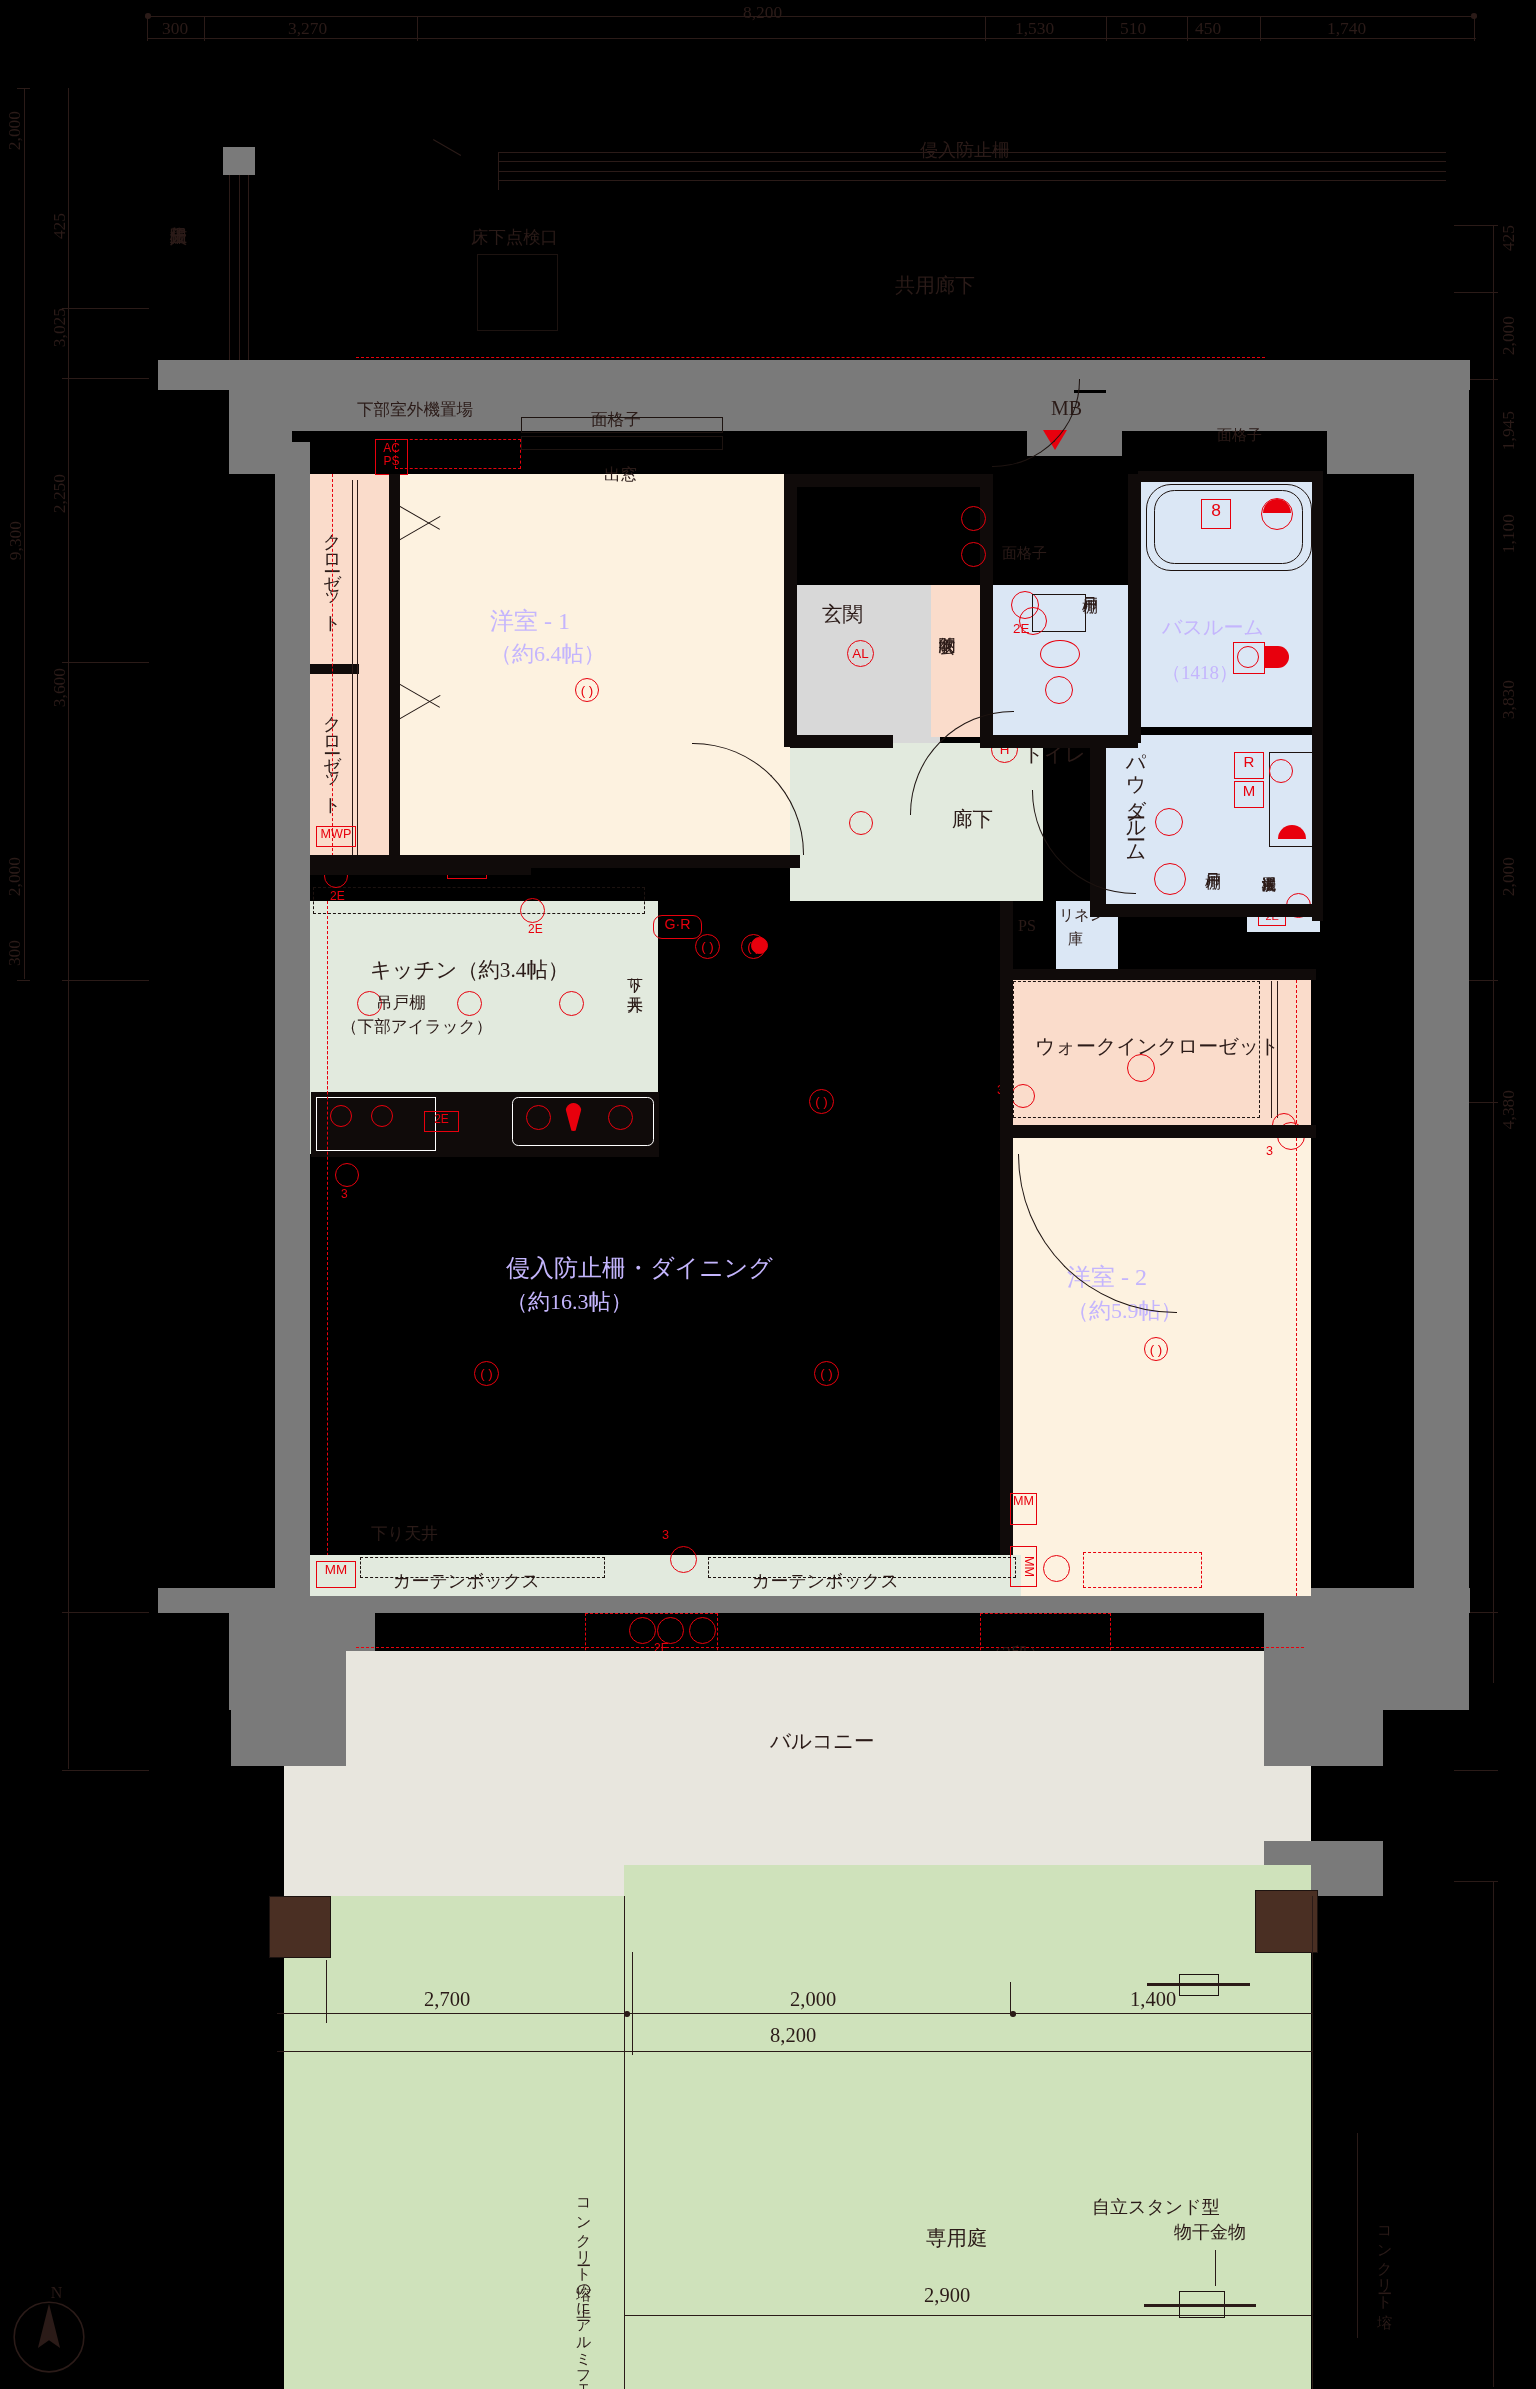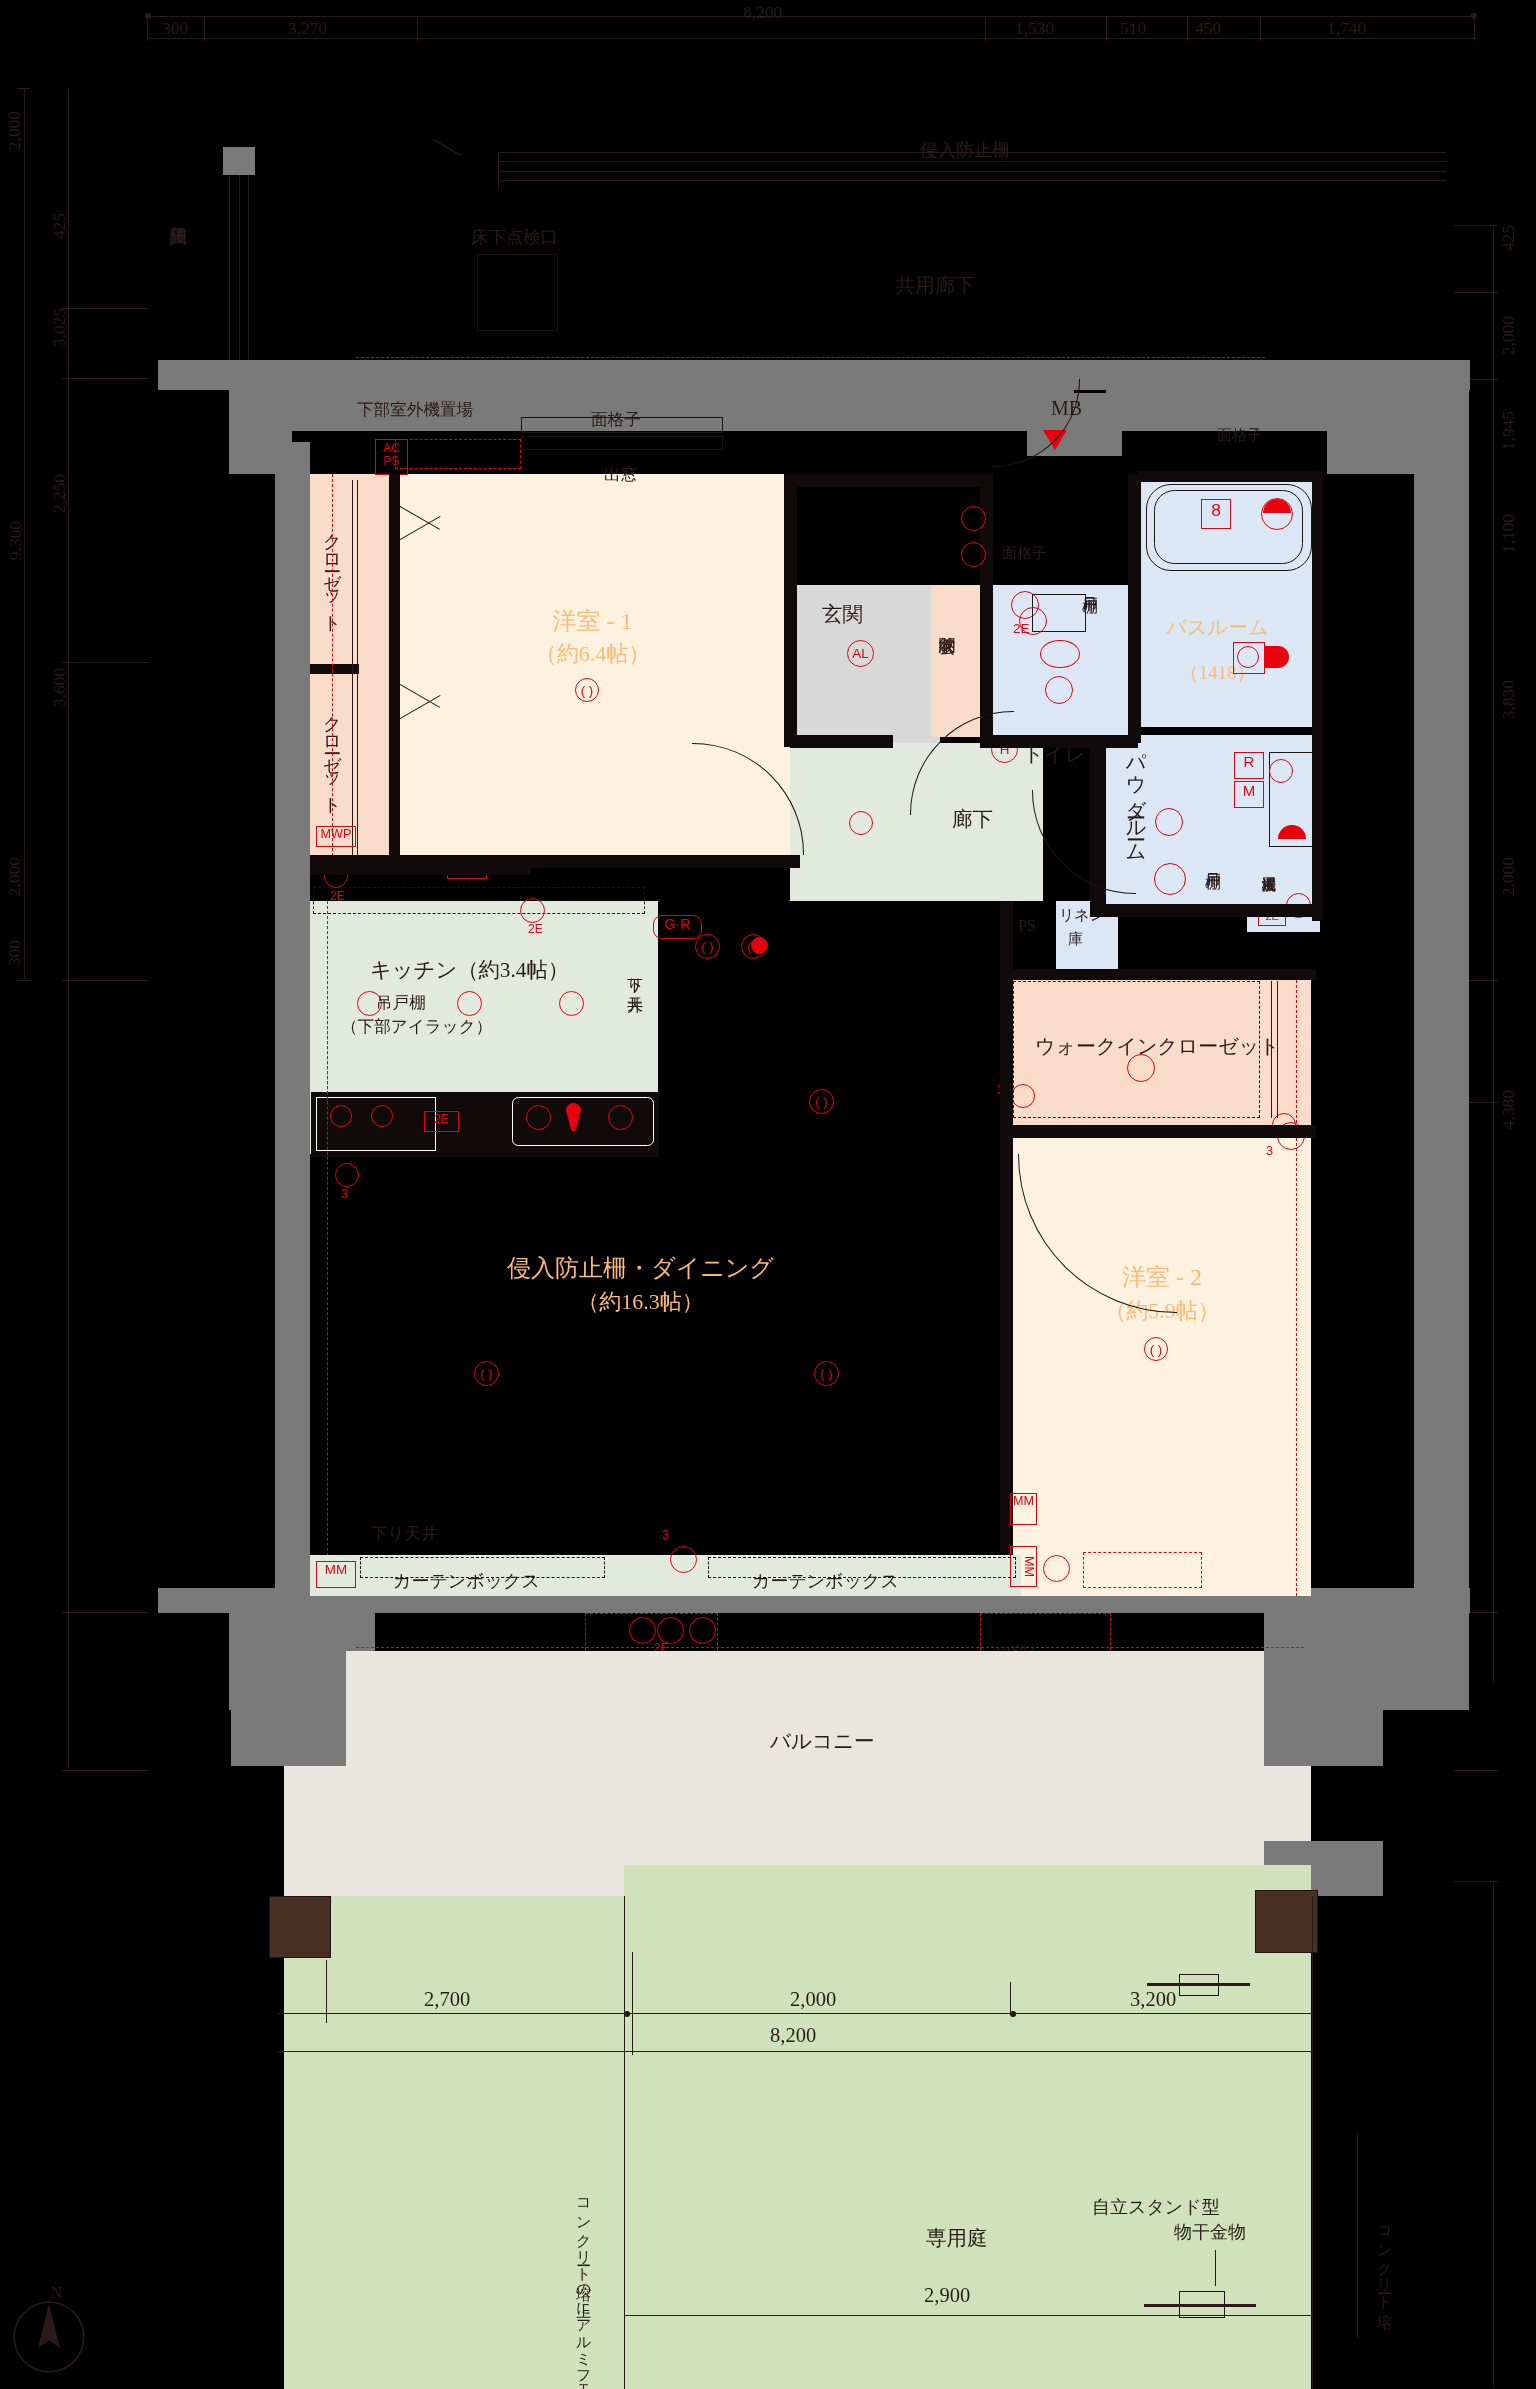--- a/index.html
+++ b/index.html
@@ -1,20 +1,20 @@
 <!DOCTYPE html>
 <html style="font-size:12.6px"><head>
 <meta charset="utf-8">
 <style>
   html,body{margin:0;padding:0;background:#000;}
   body{width:1536px;height:2389px;position:relative;overflow:hidden;
        font-family:"Liberation Serif","DejaVu Serif",serif;color:#2b1b18;}
   .abs{position:absolute;}
   .lbl{position:absolute;color:#2b1b18;white-space:nowrap;line-height:1.12;}
-  .lblw{position:absolute;color:#fdba74;line-height:1.12;text-align:center;}
+  .lblw{position:absolute;color:#c4b5fd;line-height:1.12;}
   .vert{writing-mode:vertical-rl;text-orientation:upright;}
   .dim{position:absolute;color:#2b1b18;white-space:nowrap;font-size:17.4px;}
   .dimv{position:absolute;color:#2b1b18;white-space:nowrap;font-size:17.4px;
         writing-mode:vertical-rl;transform:rotate(180deg);}
   .ln{position:absolute;background:#2b1b18;}
   .hline{height:1.2px;}
   .vline{width:1.2px;}
   .red{color:#e8000d;}
   .rdline{position:absolute;border-top:1.6px dashed #e8000d;}
   .rdlinev{position:absolute;border-left:1.6px dashed #e8000d;}
@@ -375,21 +375,21 @@
 
 <div class="lbl vert" style="left:575px;top:2189px;font-size:15px;">コンクリート塎の上にアルミフェンス</div>
 <div class="lbl vert" style="left:1376px;top:2217px;font-size:15px;">コンクリート塎</div>
 <div class="ln vline" style="left:624px;top:1896px;height:493px;"></div>
 <div class="ln vline" style="left:1312px;top:1896px;height:493px;"></div>
 <div class="ln vline" style="left:1357px;top:2133px;height:205px;"></div>
 
 <div>
   <div class="dim" style="left:424px;top:1988px;font-size:20.5px;">2,700</div>
   <div class="dim" style="left:790px;top:1988px;font-size:20.5px;">2,000</div>
-  <div class="dim" style="left:1130px;top:1988px;font-size:20.5px;">3,200</div>
+  <div class="dim" style="left:1130px;top:1988px;font-size:20.5px;">1,400</div>
   <div class="ln hline" style="left:277px;top:2013px;width:1035px;"></div>
   <div class="arrowdot" style="left:624px;top:2011px;"></div>
   <div class="arrowdot" style="left:1010px;top:2011px;"></div>
   <div class="tick" style="left:1010px;top:1982px;height:33px;"></div>
   <div class="dim" style="left:770px;top:2024px;font-size:20.5px;">8,200</div>
   <div class="ln hline" style="left:277px;top:2051px;width:1035px;"></div>
   <div class="ln vline" style="left:624px;top:1952px;height:103px;"></div>
   <div class="ln vline" style="left:632px;top:1952px;height:103px;"></div>
   <div class="ln vline" style="left:1312px;top:1952px;height:103px;"></div>
   <div class="ln vline" style="left:326px;top:1960px;height:63px;"></div>

